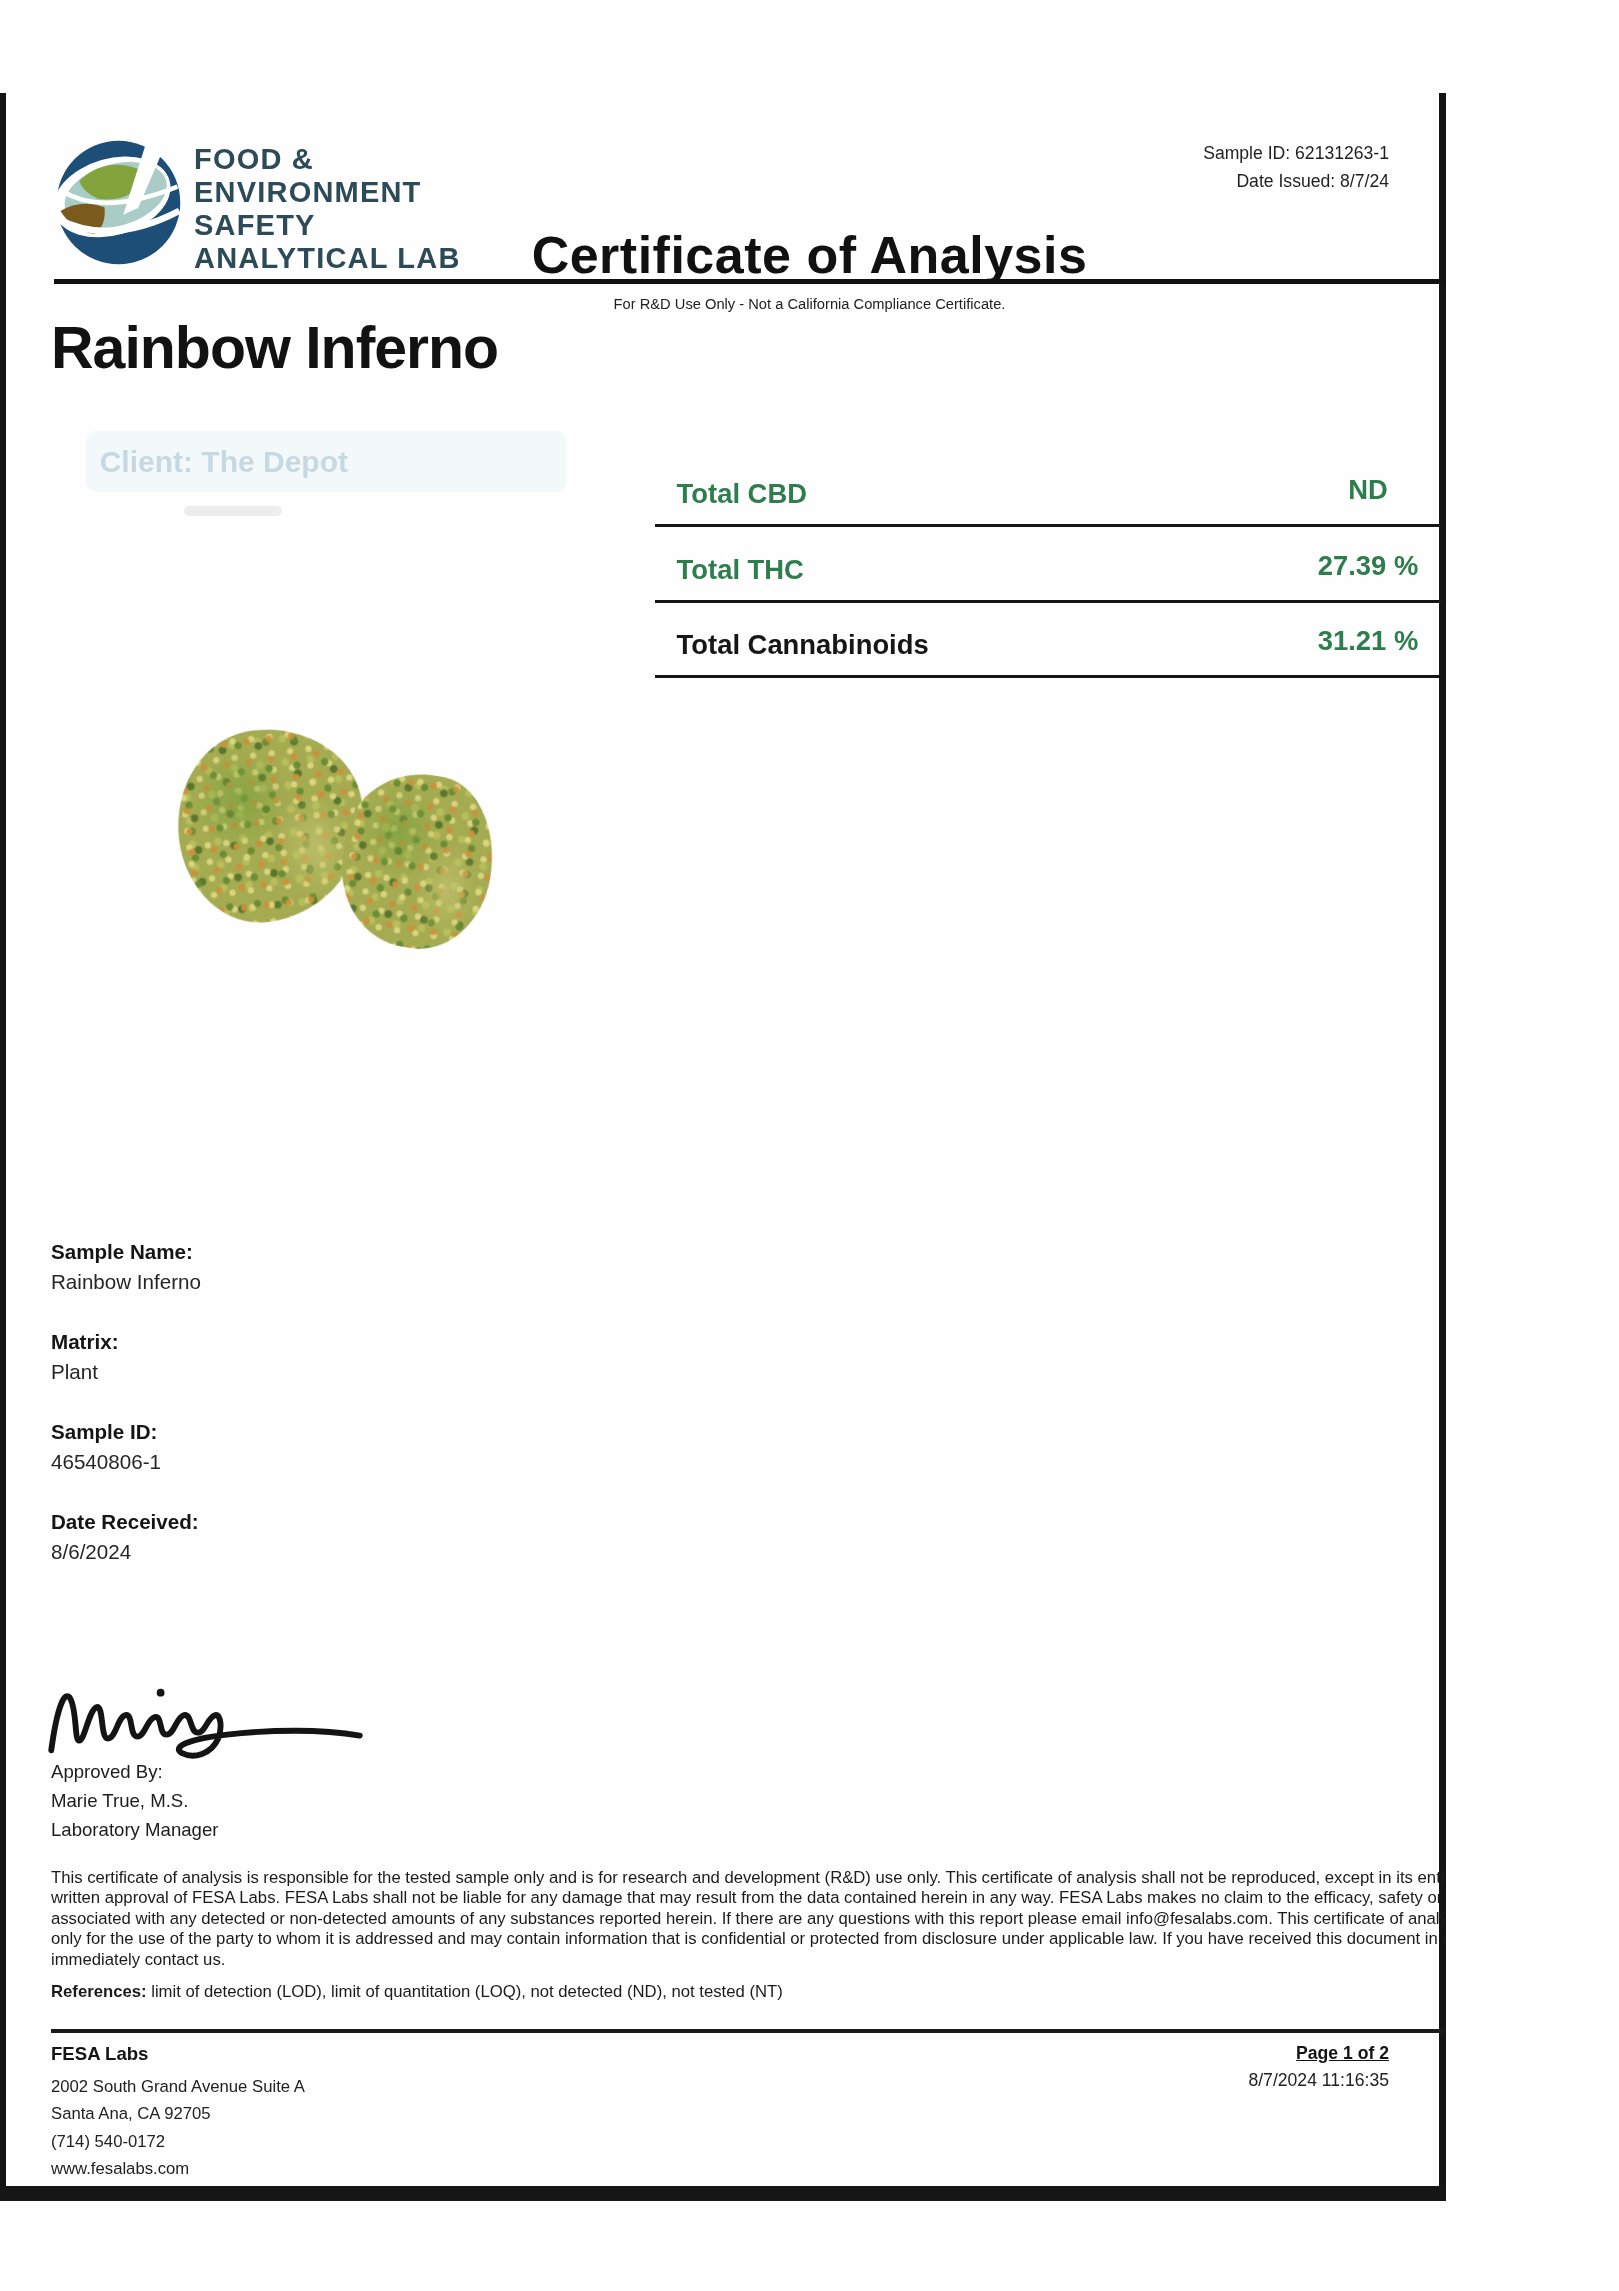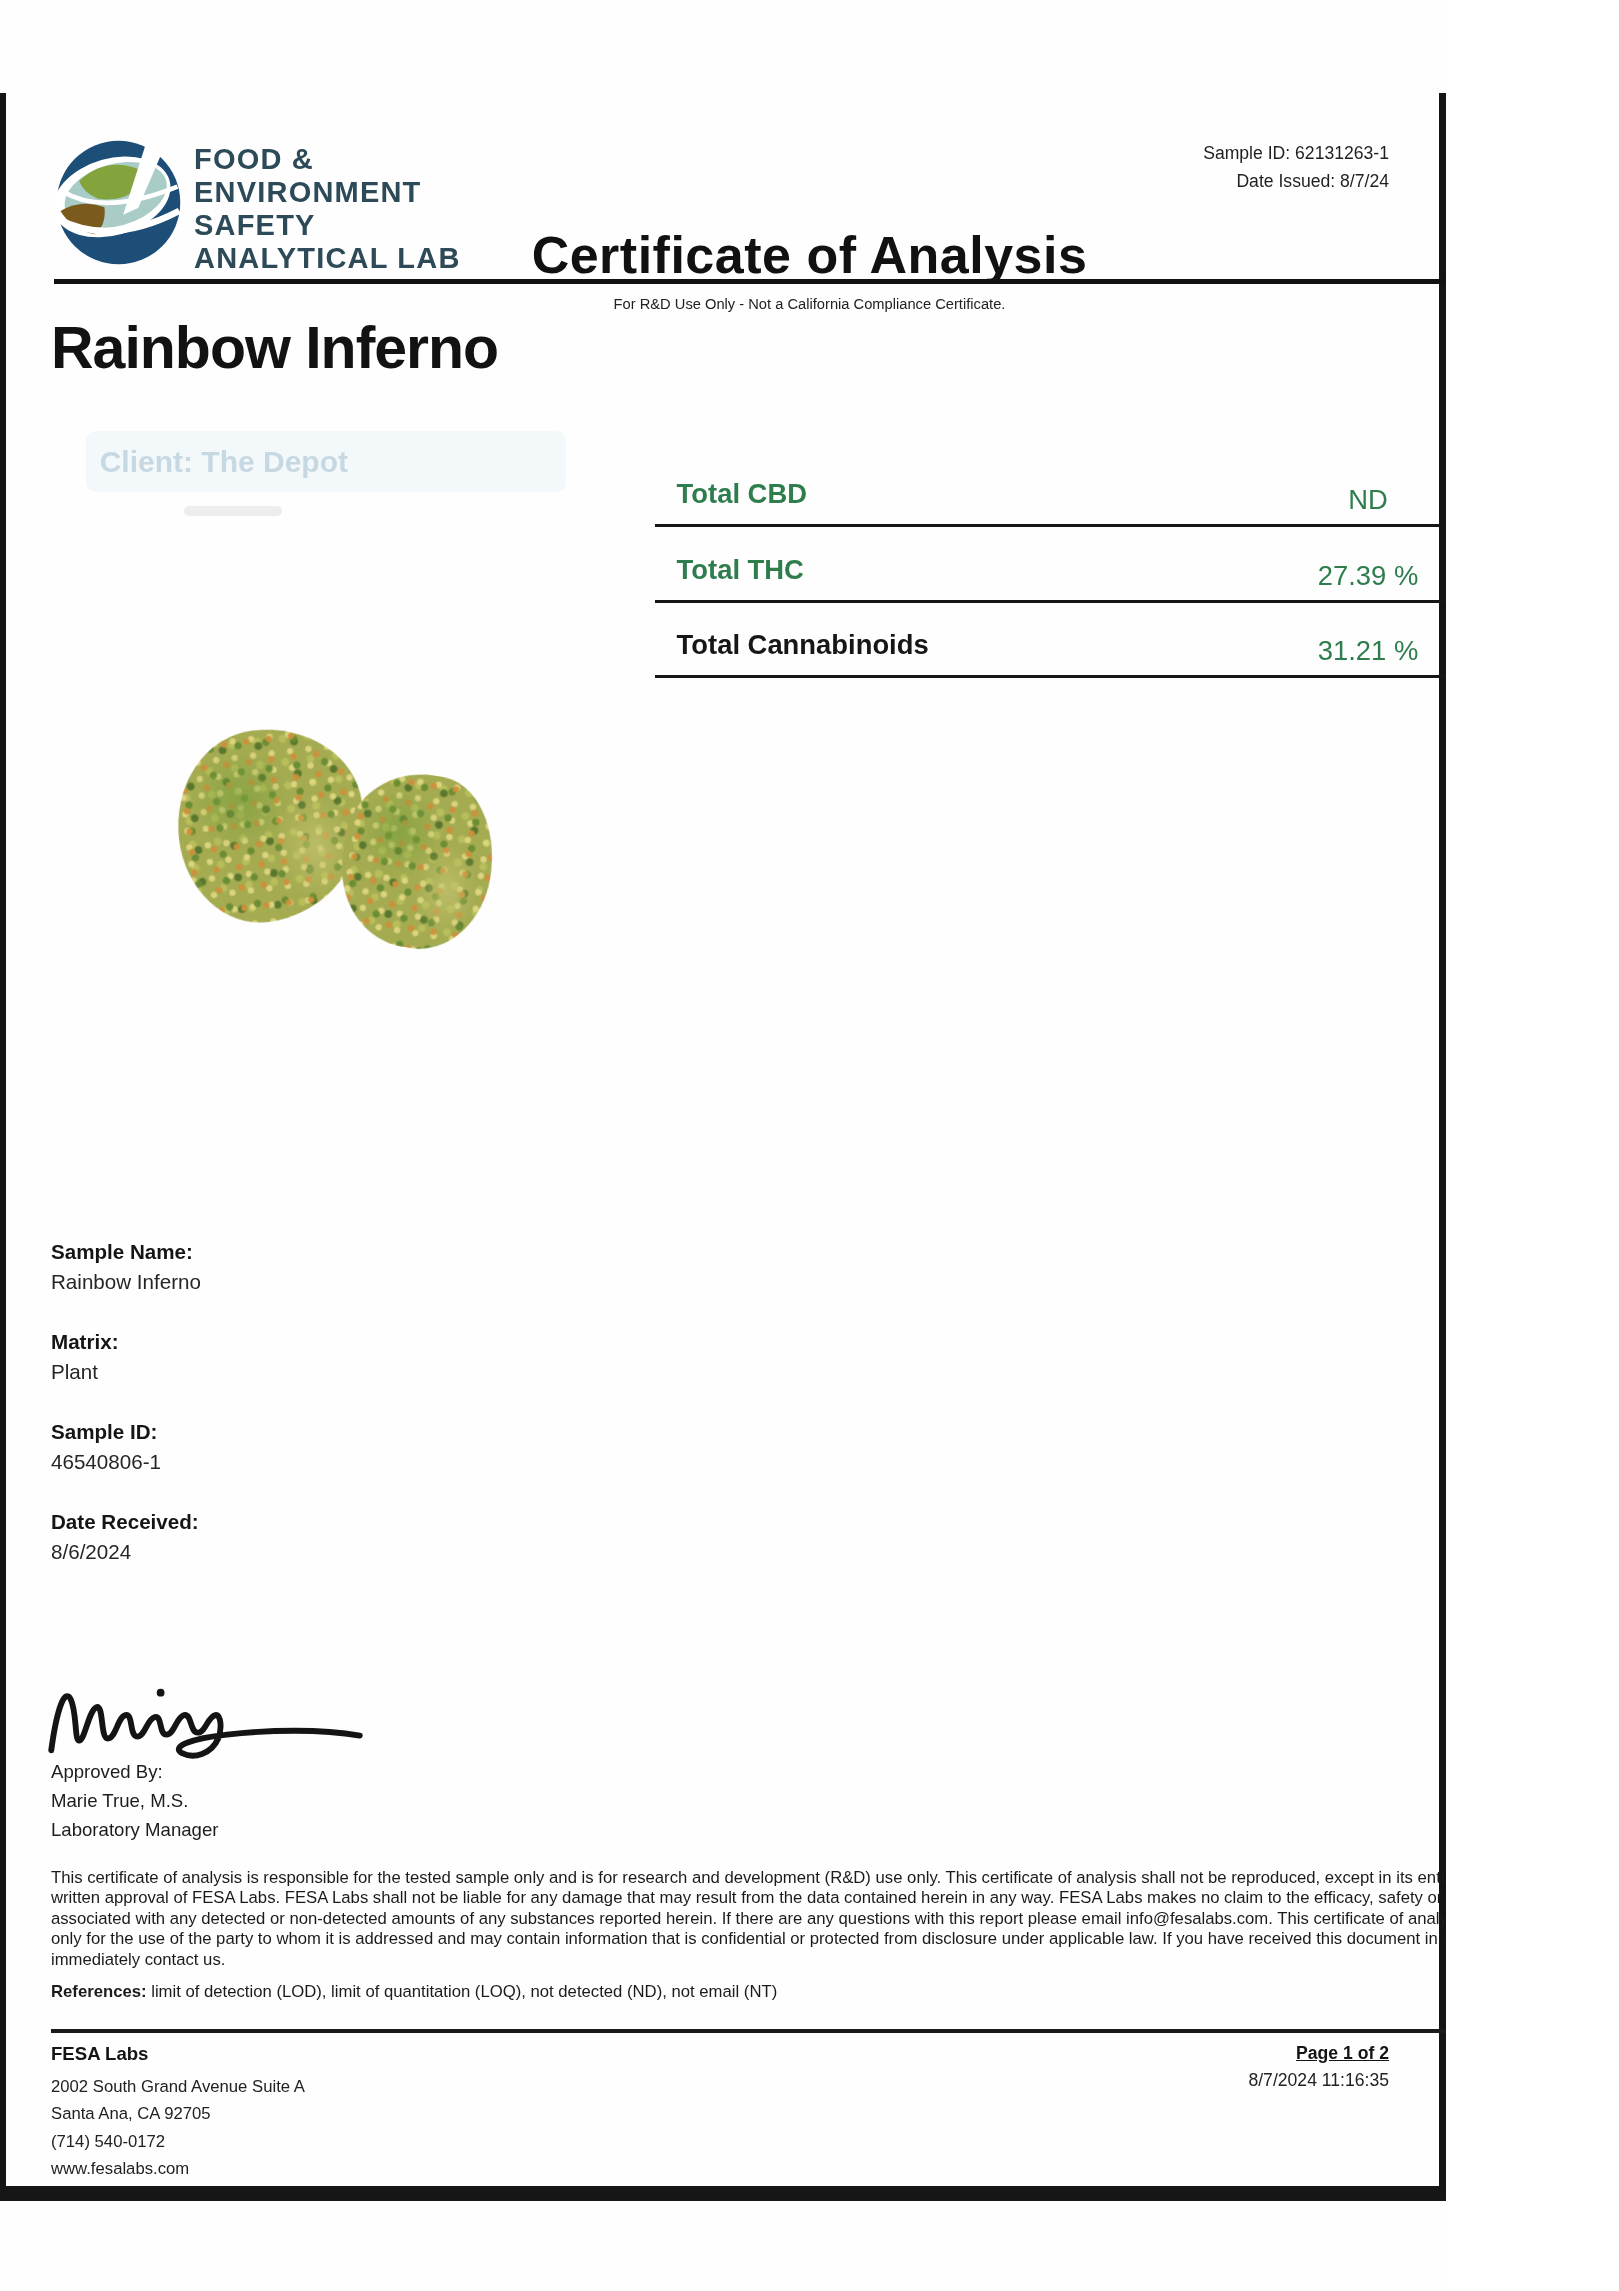--- a/index.html
+++ b/index.html
@@ -28,21 +28,21 @@
     font-size:30px; font-weight:bold; line-height:61px; padding-left:13.7px;
   }
   .smudge { position:absolute; left:184px; top:506px; width:98px; height:9.8px; background:#ededed; border-radius:4.9px; }
 
   
   .summary { position:absolute; left:655px; top:461px; width:925px; }
   .srow { position:relative; border-bottom:3.9px solid #161616; }
   .srow.r1 { height:66px; } .srow.r2 { height:76px; } .srow.r3 { height:75px; }
   .srow .lbl { position:absolute; left:21.6px; bottom:13.7px; font-size:27.4px; font-weight:bold; color:#2e7d4c; }
   .srow.r3 .lbl { color:#161616; }
-  .srow .val { position:absolute; left:566px; bottom:8px; width:294px; text-align:center; font-size:27.4px; font-weight:normal; color:#2e7d4c; }
+  .srow .val { position:absolute; left:566px; bottom:18px; width:294px; text-align:center; font-size:27.4px; font-weight:bold; color:#2e7d4c; }
 
   
   .photo { position:absolute; left:178px; top:717px; width:323px; height:235px; }
   .bud {
     position:absolute; filter:blur(0.4px);
     background-color:#a4ab51;
     background-image:
       radial-gradient(closest-side at 35% 35%, rgba(120,160,60,0.65), rgba(120,160,60,0) 75%),
       radial-gradient(closest-side at 72% 64%, rgba(196,196,110,0.7), rgba(196,196,110,0) 75%),
       radial-gradient(circle, rgba(207,143,58,0.95) 0 2.5px, rgba(207,143,58,0) 3.9px),
@@ -171,21 +171,21 @@
     </svg>
   </div>
   <div class="approval">
     <div class="alabel">Approved By:</div>
     <div>Marie True, M.S.</div>
     <div>Laboratory Manager</div>
   </div>
 
   <div class="legal">
     <p>This certificate of analysis is responsible for the tested sample only and is for research and development (R&amp;D) use only. This certificate of analysis shall not be reproduced, except in its entirety, without the written approval of FESA Labs. FESA Labs shall not be liable for any damage that may result from the data contained herein in any way. FESA Labs makes no claim to the efficacy, safety or other risks associated with any detected or non-detected amounts of any substances reported herein. If there are any questions with this report please email info@fesalabs.com. This certificate of analysis is intended only for the use of the party to whom it is addressed and may contain information that is confidential or protected from disclosure under applicable law. If you have received this document in error, please immediately contact us.</p>
-    <div class="refs"><b>References:</b><span> limit of detection (LOD), limit of quantitation (LOQ), not detected (ND), not email (NT)</span></div>
+    <div class="refs"><b>References:</b><span> limit of detection (LOD), limit of quantitation (LOQ), not detected (ND), not tested (NT)</span></div>
   </div>
 
   <div class="foot-rule"></div>
   <div class="foot-left">
     <div class="foot-company">FESA Labs</div>
     <div class="foot-addr">
       <div>2002 South Grand Avenue Suite A</div>
       <div>Santa Ana, CA 92705</div>
       <div>(714) 540-0172</div>
       <div>www.fesalabs.com</div>

